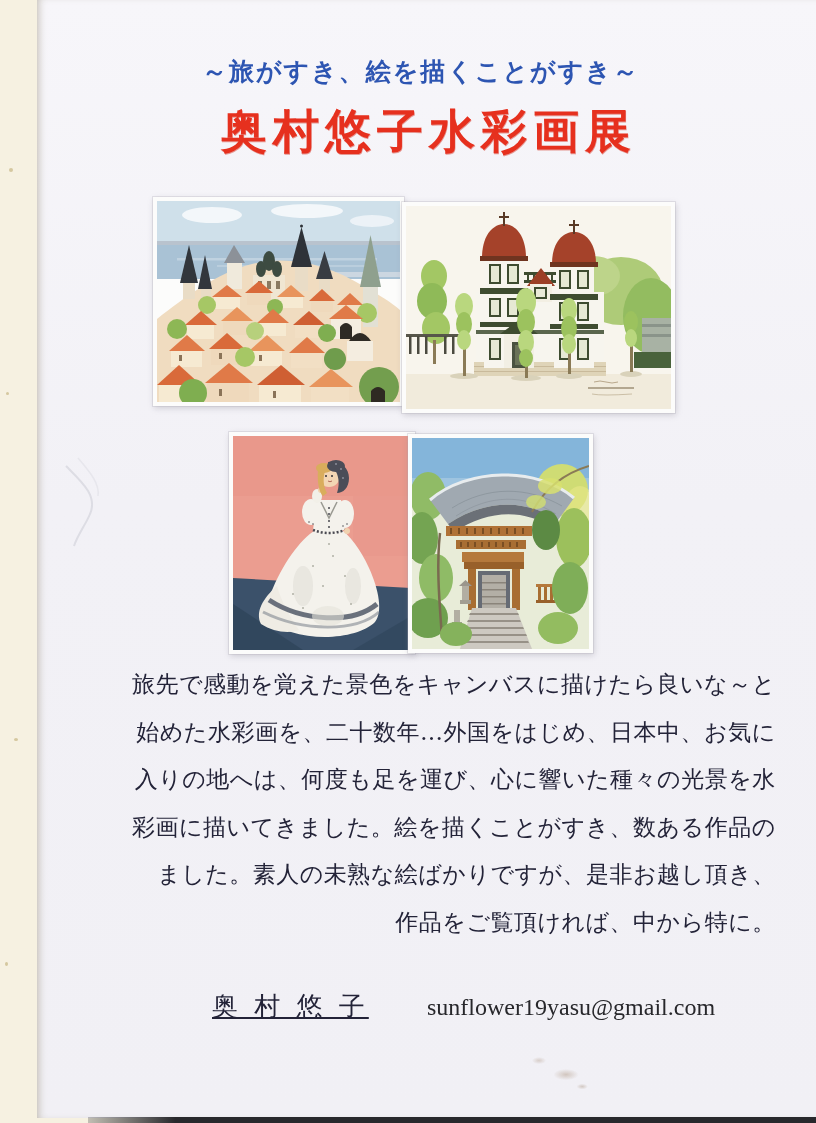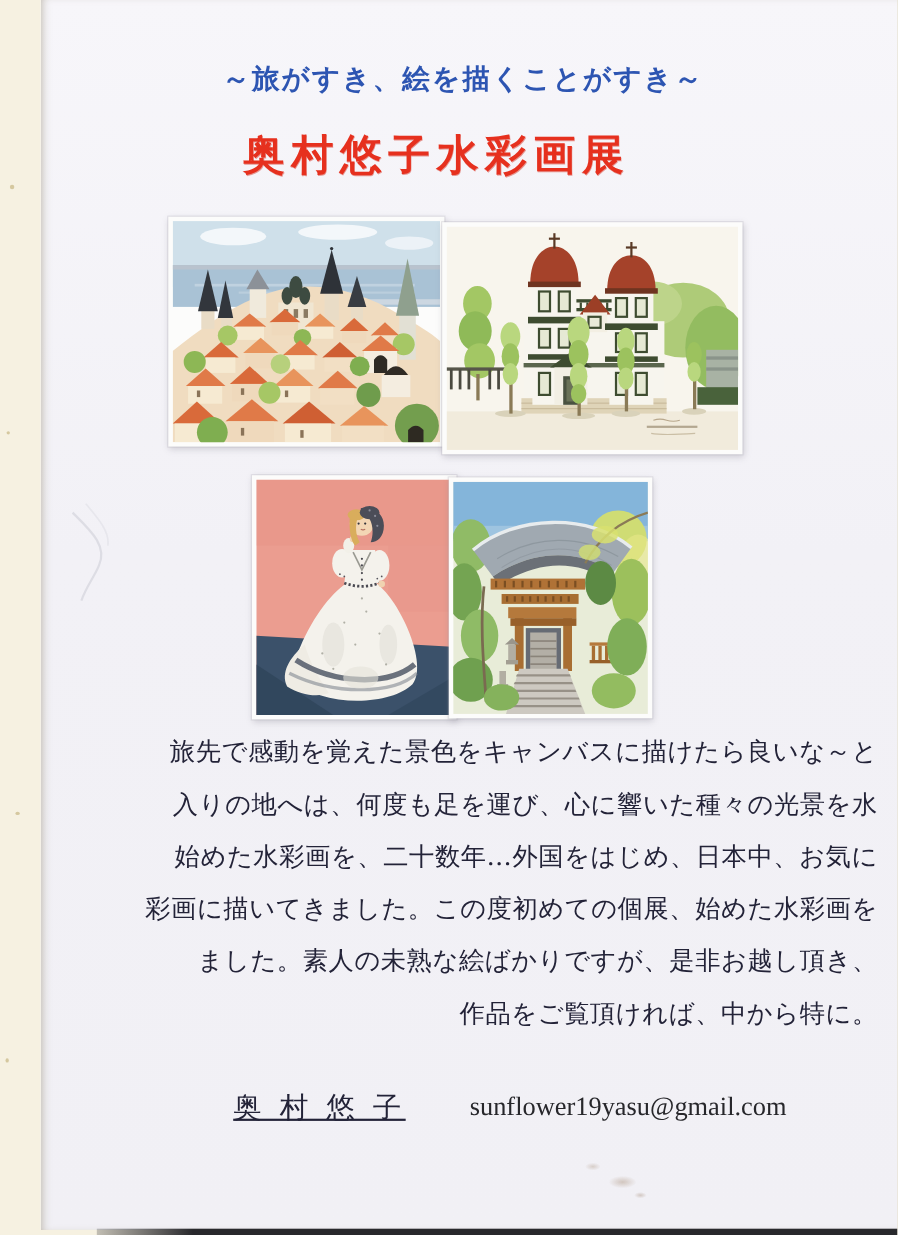--- a/index.html
+++ b/index.html
@@ -19,22 +19,22 @@
     position:absolute; left:88px; right:0; bottom:0; height:6px;
     background:linear-gradient(90deg, rgba(40,40,44,.25), #28282c 12%, #28282c);
   }
   .speck { position:absolute; border-radius:50%; background:rgba(185,165,105,.55); }
   .subtitle {
     position:absolute; left:202px; top:55px; white-space:nowrap;
     font-size:25px; font-weight:700; letter-spacing:2px;
     color:var(--subtitle-blue,#2d55b2);
   }
   .title {
-    position:absolute; left:221px; top:116px; white-space:nowrap;
-    font-size:38px; font-weight:700; letter-spacing:6px;
+    position:absolute; left:221px; top:101px; white-space:nowrap;
+    font-size:46px; font-weight:700; letter-spacing:6px;
     color:var(--title-red,#e6301e);
     text-shadow:.5px .5px 0 rgba(210,40,25,.45);
   }
   .painting {
     position:absolute; background:#fcfcfb; padding:4px;
     box-shadow:0 0 0 1px rgba(175,172,182,.28), 1px 2px 6px rgba(125,122,138,.32);
   }
   .painting svg { display:block; width:100%; height:100%; }
   .p1 { left:153px; top:197px; width:251px; height:209px; }
   .p2 { left:402px; top:202px; width:273px; height:211px; }
@@ -398,23 +398,23 @@
       <ellipse cx="158" cy="150" rx="18" ry="26" fill="#7fae58"></ellipse>
       <ellipse cx="146" cy="190" rx="20" ry="16" fill="#93bc60"></ellipse>
       <path d="M177,28 C150,36 132,52 120,74" stroke="#8a7a56" stroke-width="2" fill="none"></path>
       <ellipse cx="138" cy="48" rx="12" ry="8" fill="#d8e070" opacity=".85"></ellipse>
       <ellipse cx="124" cy="64" rx="10" ry="7" fill="#cfdc74" opacity=".85"></ellipse>
     </svg>
   </figure>
 
   <div class="bodytext">
     <div class="bline">旅先で感動を覚えた景色をキャンバスに描けたら良いな～と</div>
+    <div class="bline">始めた水彩画を、二十数年…外国をはじめ、日本中、お気に</div>
     <div class="bline">入りの地へは、何度も足を運び、心に響いた種々の光景を水</div>
-    <div class="bline">始めた水彩画を、二十数年…外国をはじめ、日本中、お気に</div>
-    <div class="bline">彩画に描いてきました。この度初めての個展、始めた水彩画を</div>
+    <div class="bline">彩画に描いてきました。絵を描くことがすき、数ある作品の</div>
     <div class="bline">ました。素人の未熟な絵ばかりですが、是非お越し頂き、</div>
     <div class="bline">作品をご覧頂ければ、中から特に。</div>
   </div>
 
   <div class="sig">奥 村 悠 子</div>
   <div class="email">sunflower19yasu@gmail.com</div>
 
   <svg class="crease" width="90" height="130">
     <path d="M18,28 C34,44 50,58 42,76 C38,86 30,96 26,108" stroke="#d6d6de" stroke-width="2" fill="none" opacity=".75"></path>
     <path d="M30,20 C42,34 52,46 50,58" stroke="#e0e0e6" stroke-width="1.5" fill="none" opacity=".6"></path>

